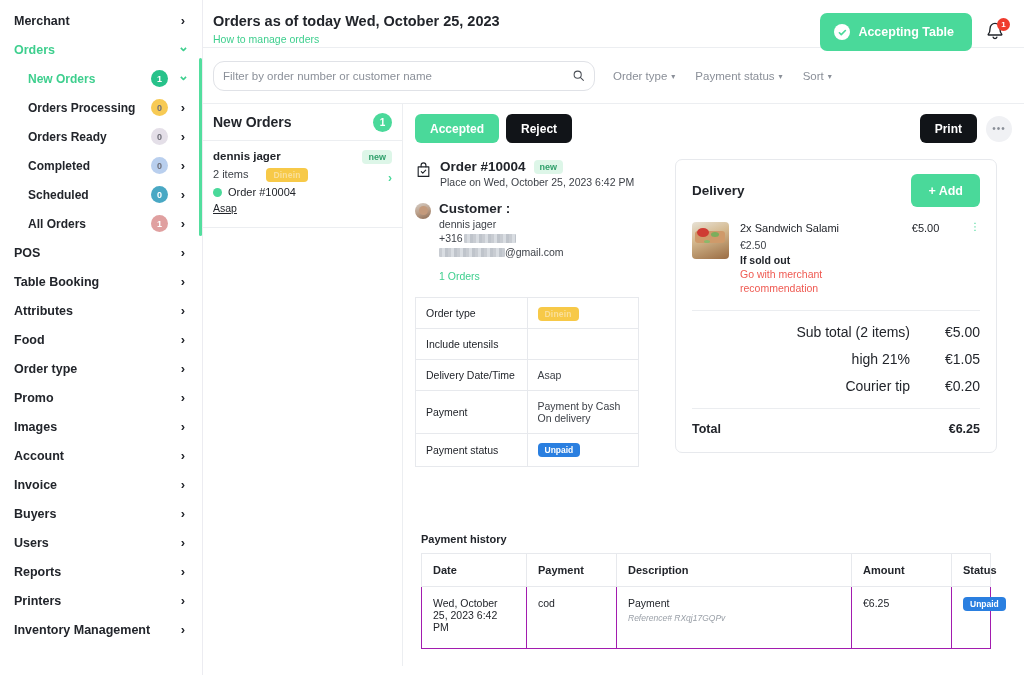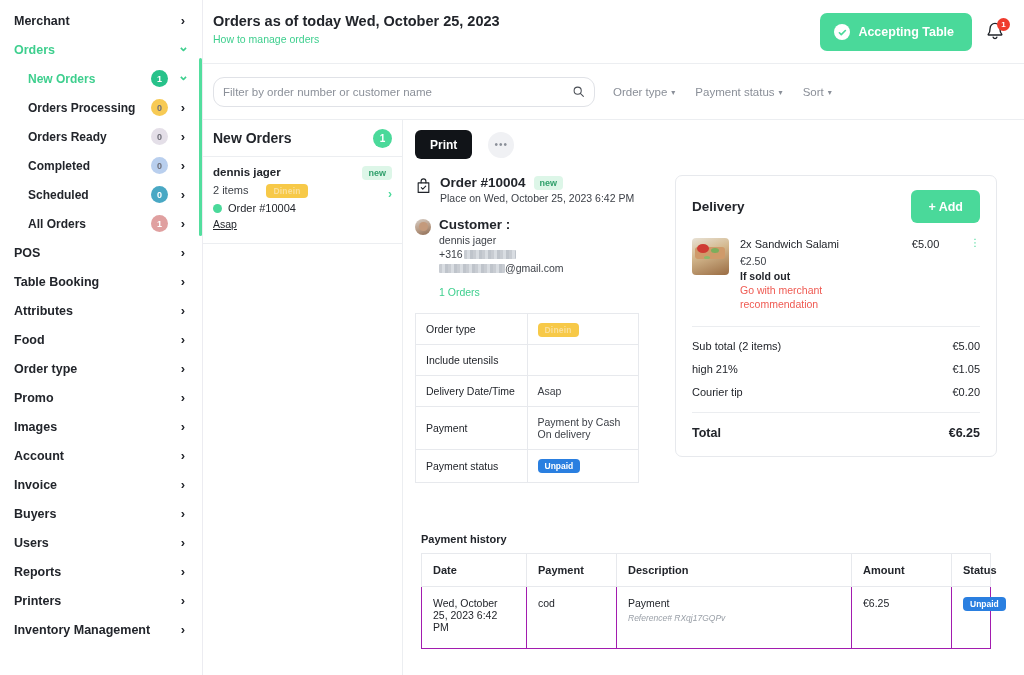--- a/index.html
+++ b/index.html
@@ -43,21 +43,21 @@
     margin-right: 10px;
   }
   .chev { width: 10px; text-align: center; font-size: 13px; color: #22252b; font-weight: bold; line-height: 1; }
   .chev.down { color: #3ecf8e; }
   .chev.green { color: #3ecf8e; }
 
   
   .main { flex: 1 1 auto; height: 675px; position: relative; background: #fff; overflow: hidden; }
 
   .topbar {
-    height: 64px; border-bottom: 1px solid #eceef1;
+    height: 48px; border-bottom: 1px solid #eceef1;
     display: flex; align-items: flex-start; justify-content: space-between;
     padding: 12px 18px 0 10px;
     gap: 24px;
   }
   .page-title { font-size: 14.5px; font-weight: bold; color: #22252b; line-height: 1.25; }
   .page-sub { font-size: 10.5px; color: #3ecf8e; margin-top: 3px; cursor: pointer; }
   .topbar-right { display: flex; align-items: center; gap: 12px; padding-top: 1px; }
   .accepting-btn {
     background: #4ad99a; color: #fff; border: none; border-radius: 7px;
     height: 38px; padding: 0 18px 0 14px;
@@ -151,21 +151,21 @@
   .btn-accepted {
     background: #4ad99a; color: #fff; border: none; border-radius: 6px;
     height: 29px; padding: 0 15px; font-size: 12px; font-weight: bold;
     cursor: pointer; font-family: inherit;
   }
   .btn-reject {
     background: #111418; color: #fff; border: none; border-radius: 6px;
     height: 29px; padding: 0 15px; font-size: 12px; font-weight: bold;
     cursor: pointer; font-family: inherit;
   }
-  .right-actions { display: flex; align-items: center; gap: 16px; justify-content: flex-end; }
+  .right-actions { display: flex; align-items: center; gap: 9px; justify-content: flex-end; }
   .btn-print {
     background: #111418; color: #fff; border: none; border-radius: 6px;
     height: 29px; padding: 0 15px; font-size: 12px; font-weight: bold;
     cursor: pointer; font-family: inherit;
   }
   .btn-more {
     width: 26px; height: 26px; border-radius: 50%; background: #f0f1f4;
     border: none; cursor: pointer; color: #8a8f98; font-size: 10px;
     display: inline-flex; align-items: center; justify-content: center;
     font-family: inherit; letter-spacing: 1px;
@@ -246,21 +246,21 @@
     box-shadow: 12px 2px 0 -2px #7cae5c, 4px 9px 0 -3px #8ab96a;
   }
   .item-mid { flex: 1 1 auto; }
   .item-name { font-size: 11px; color: #22252b; }
   .item-price-sm { font-size: 10.5px; color: #3d4148; margin-top: 5px; }
   .item-soldout { font-size: 10.5px; font-weight: bold; color: #22252b; margin-top: 3px; }
   .item-reco { font-size: 10.5px; color: #ef5a52; margin-top: 2px; line-height: 1.32; }
   .item-amt { font-size: 11px; color: #22252b; width: 48px; text-align: left; }
   .kebab { width: 10px; color: #4ad99a; font-size: 10px; text-align: center; cursor: pointer; line-height: 1; }
   .sum-div { height: 1px; background: #ebedf0; margin: 14px 0 0 0; }
-  .tot-row { display: flex; justify-content: space-between; font-size: 11px; color: #22252b; margin-top: 11px; }
+  .tot-row { display: flex; justify-content: flex-end; font-size: 14px; color: #22252b; margin-top: 11px; }
   .tot-row.first { margin-top: 13px; }
   .tot-row .amt { width: 70px; text-align: right; }
   .grand { display: flex; justify-content: space-between; font-size: 12.5px; font-weight: bold; color: #22252b; margin-top: 13px; }
   .grand .amt { width: 70px; text-align: right; }
 
   
   .ph-wrap { position: absolute; left: 218px; top: 533px; right: 18px; }
   .ph-title { font-size: 11px; font-weight: bold; color: #22252b; margin-bottom: 8px; }
   .ph-table { width: 570px; border-collapse: collapse; border: 1px solid #e7e9ed; table-layout: fixed; }
   .ph-table th {
@@ -445,20 +445,24 @@
               </div><div class="oc-line3">
                 <span class="dot-green"></span>
                 <span class="oc-ordno">Order #10004</span>
               </div><span class="oc-asap">Asap</span><span class="oc-chev">›</span></div>
           </div>
       </div>
 
       <div class="detail-col">
 
         <div class="detail-top">
+          <div class="actions">
+            <button class="btn-accepted">Accepted</button>
+            <button class="btn-reject">Reject</button>
+          </div>
           <div class="right-actions">
             <button class="btn-print">Print</button>
             <button class="btn-more">•••</button>
           </div>
         </div>
 
         <div class="detail-body">
 
           <div class="detail-left">
 

